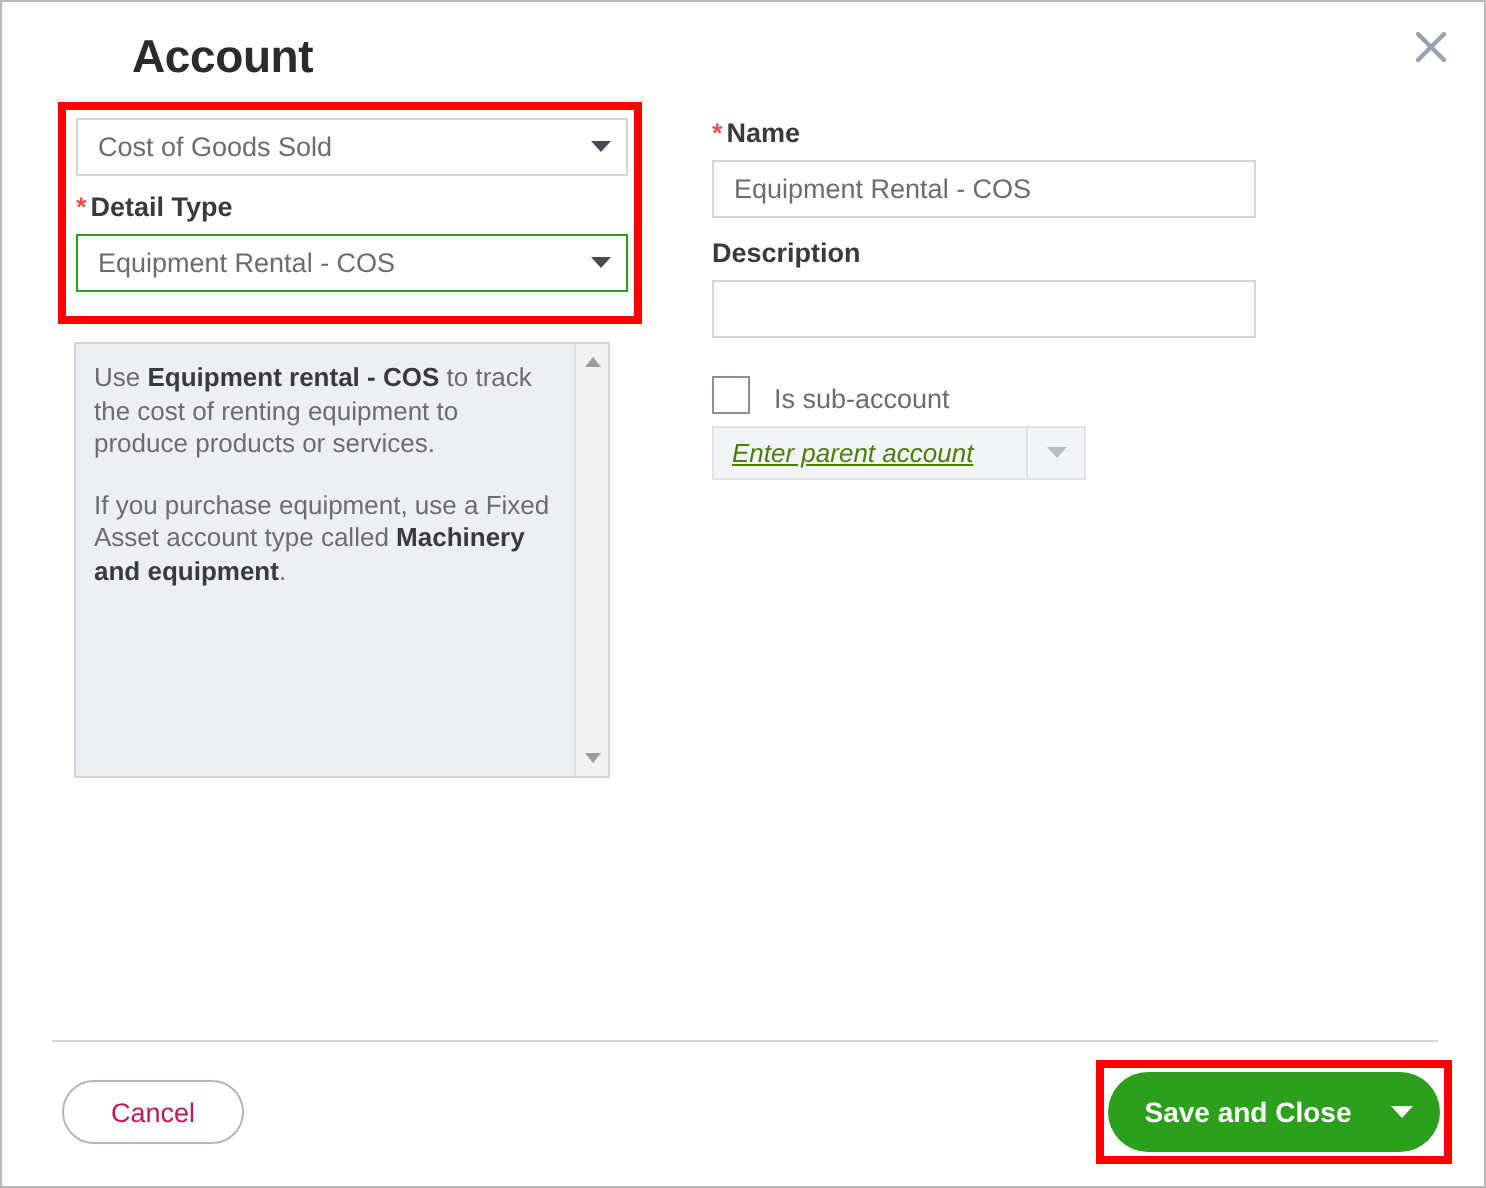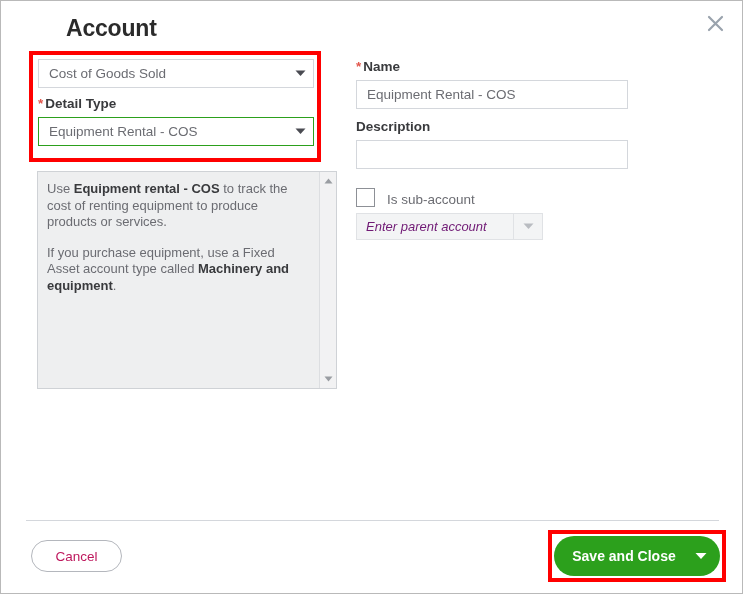--- a/index.html
+++ b/index.html
@@ -104,21 +104,21 @@
   }
 
   .spacer-8  { height: 8px; }
   .spacer-10 { height: 10px; }
 
   
   .info-panel {
     position: absolute;
     left: 36px;
     top: 170px;
-    width: 300px;
+    width: 268px;
     height: 218px;
     background: #eeeff0;
     border: 1px solid #cfd2d6;
     box-sizing: border-box;
     display: flex;
   }
   .info-body {
     flex: 1;
     padding: 9px 10px 0 9px;
     font-size: 13px;
@@ -181,22 +181,23 @@
     background: #f3f4f5;
     box-sizing: border-box;
     display: flex;
     align-items: center;
   }
   .parent-control .ph {
     flex: 1;
     padding-left: 9px;
     font-size: 13px;
     font-style: italic;
-    color: #701a75;
+    color: #4d7c0f;
     white-space: nowrap;
+    text-decoration: underline;
   }
   .parent-control .caret {
     width: 28px;
     height: 100%;
     border-left: 1px solid #e0e2e5;
     display: flex;
     align-items: center;
     justify-content: center;
     flex: none;
   }

